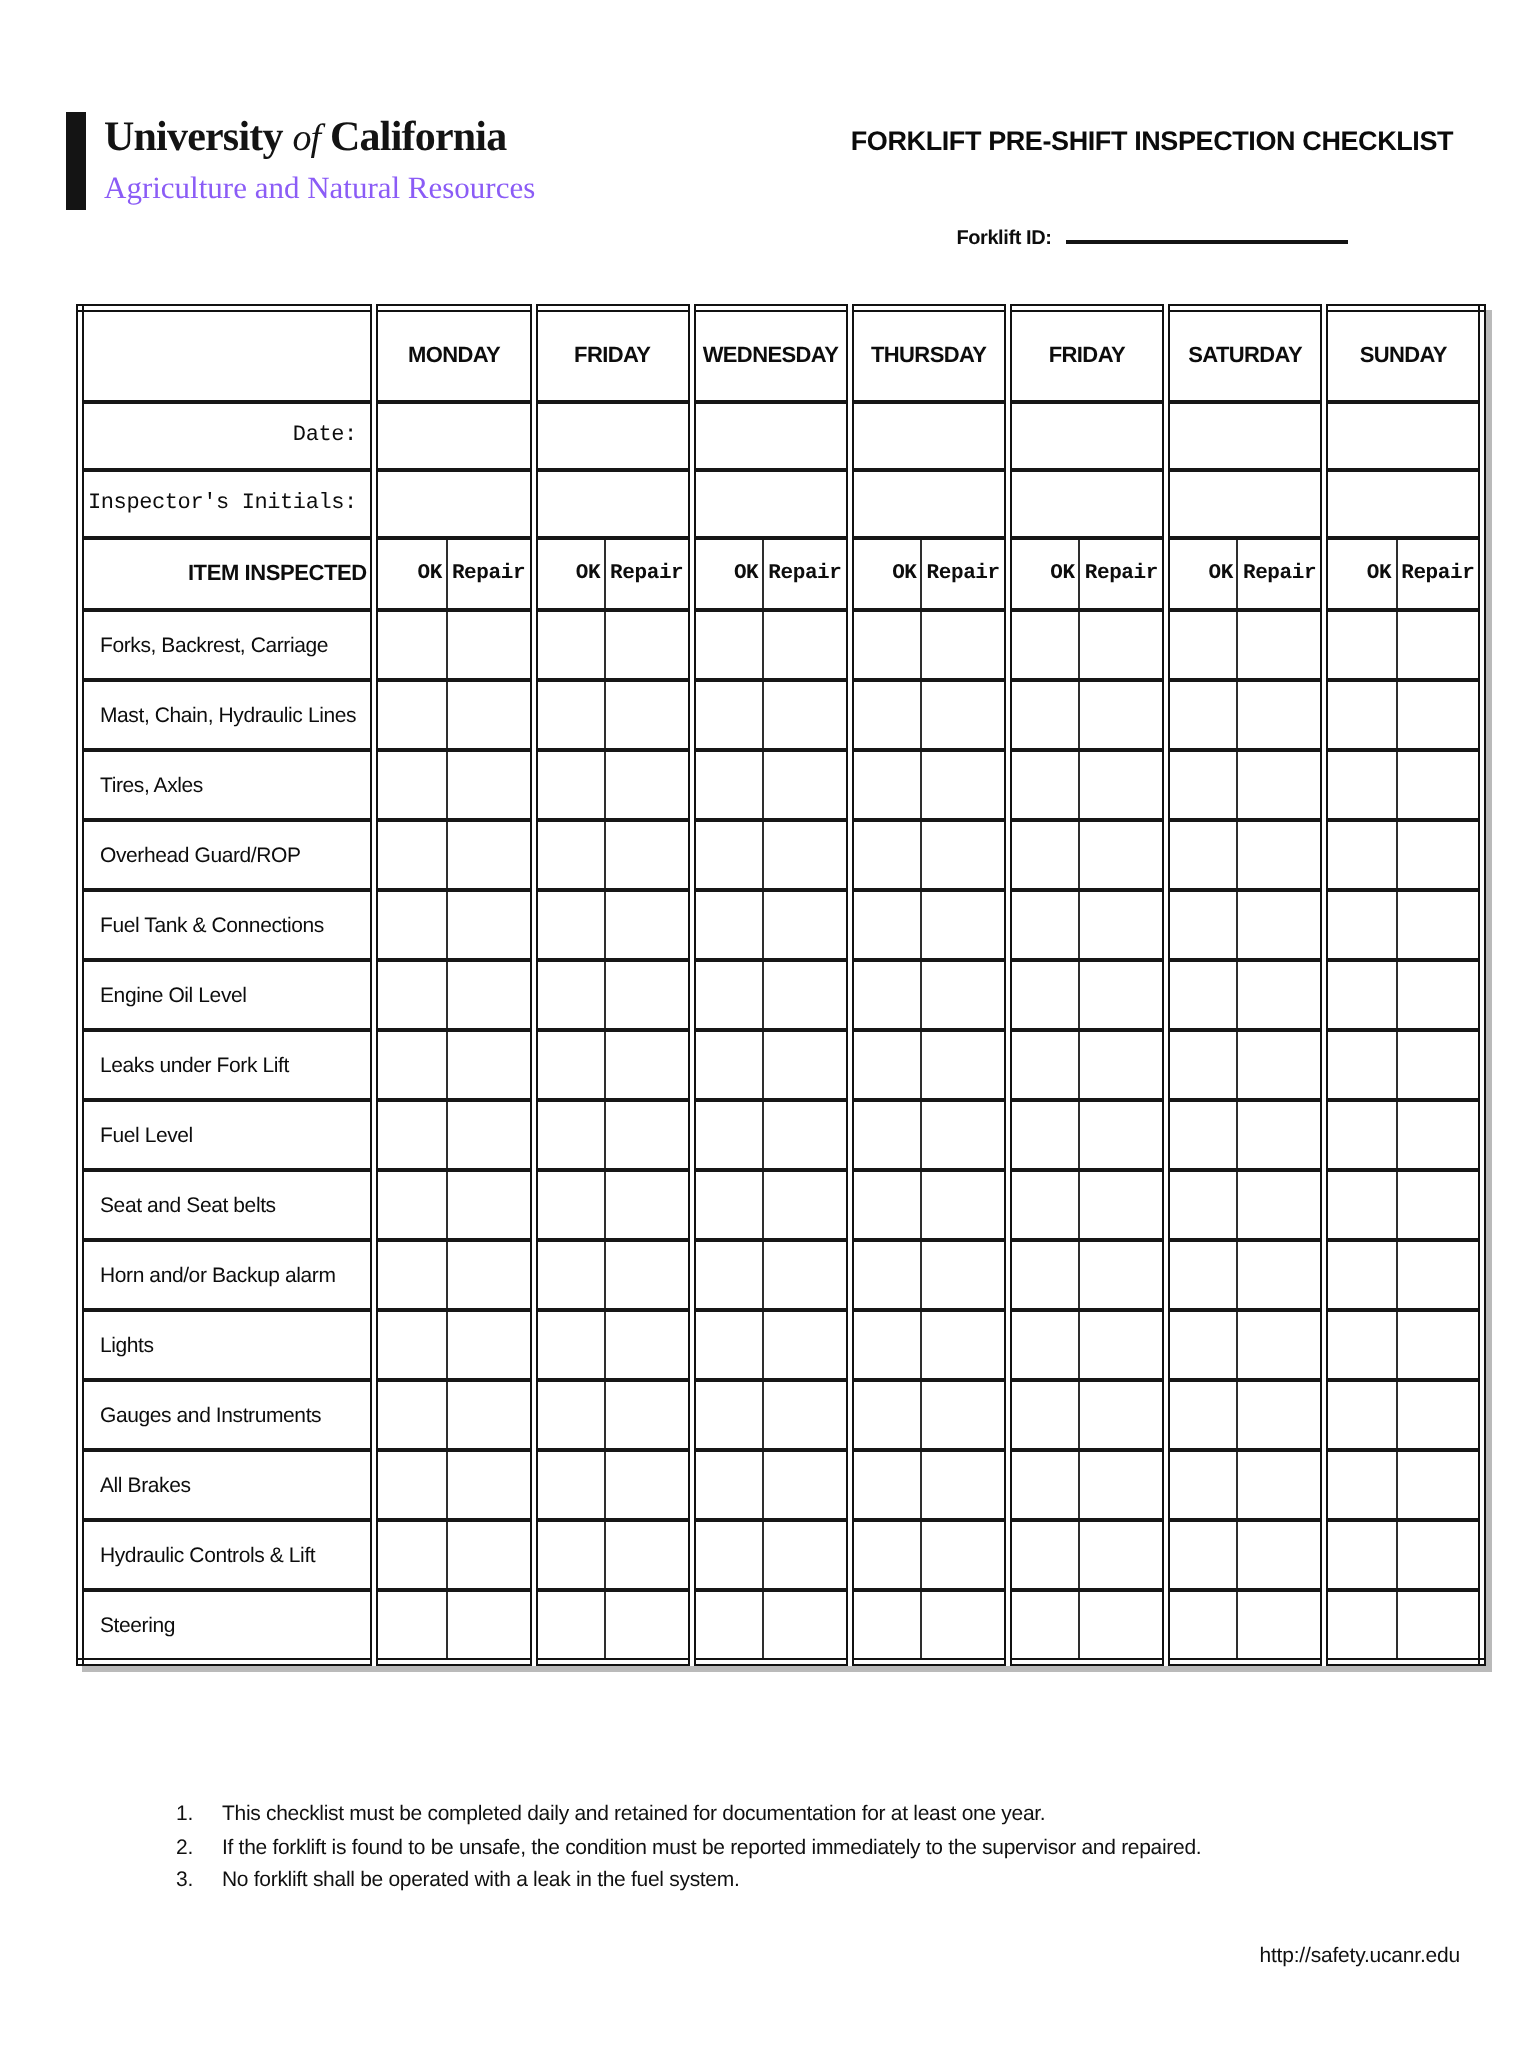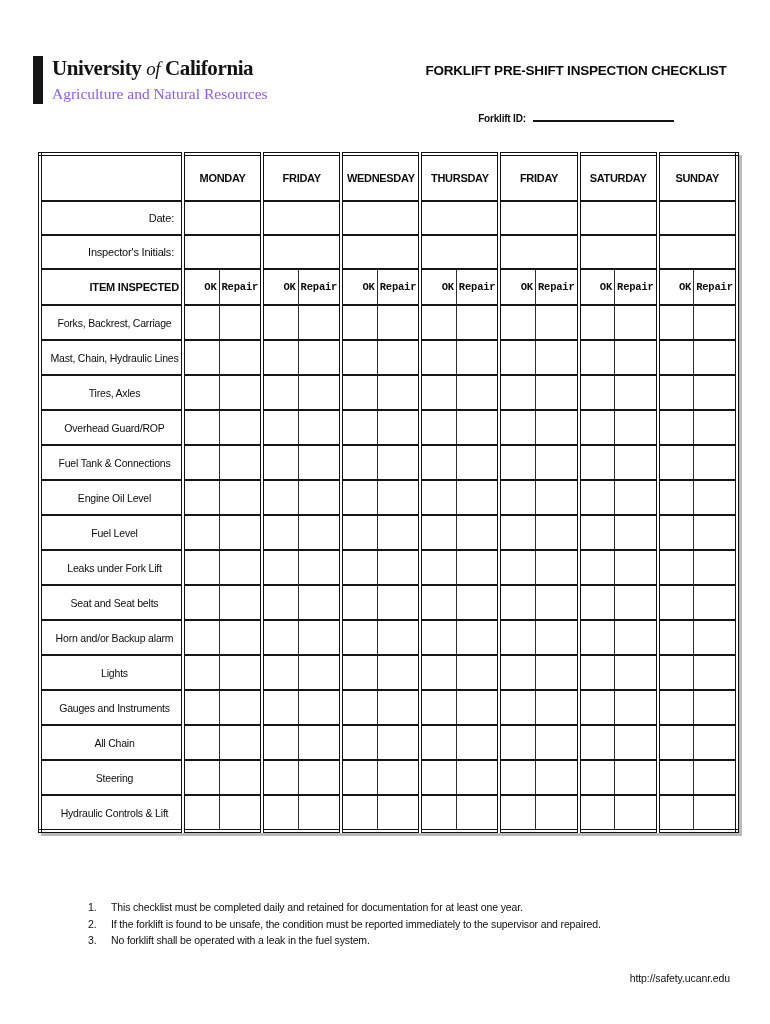--- a/index.html
+++ b/index.html
@@ -58,27 +58,27 @@
     border-top:2px solid #161616;
     border-bottom:2px solid #161616;
     padding:0 2px;
     font-size:11px;
     overflow:hidden;
     white-space:nowrap;
   }
   .checklist td.g { border-left:4px double #111; }
 
   .r-days td   { height:44px; font-weight:bold; text-align:center; letter-spacing:-0.3px; font-size:11px; }
-  .r-date td, .r-insp td { height:32px; }
+  .r-date td, .r-insp td { height:32px;font-family:Liberation Mono, monospace; }
   .r-itemhdr td { height:34px; font-weight:bold; text-align:right; letter-spacing:-0.2px; }
   .r-itemhdr td.subhdr { font-size:10.5px;font-family:Liberation Mono, monospace; }
   .r-item td { height:33px; }
 
   td.lbl-right { text-align:right; padding-right:7px; font-size:11px; letter-spacing:-0.2px; }
-  td.lbl-item  { text-align:center; padding-left:8px; font-size:10.5px; letter-spacing:-0.2px;margin-top:10px; }
+  td.lbl-item  { text-align:left; padding-left:8px; font-size:10.5px; letter-spacing:-0.2px;margin-top:10px; }
 
   
   .notes { position:absolute; left:88px; top:899px; }
   .note { display:flex; font-size:10.5px; line-height:16.5px; letter-spacing:-0.15px; color:#101010; }
   .note-num { width:14px; margin-right:9px; text-align:left; }
 
   
   .footer-url {
     position:absolute; right:40px; top:972px;
     font-size:10.5px; letter-spacing:-0.1px; color:#101010;margin-left:46px;
@@ -273,54 +273,54 @@
         <td class="g"></td>
         <td></td>
         <td class="g"></td>
         <td></td>
         <td class="g"></td>
         <td></td>
         <td class="g"></td>
         <td></td>
       </tr>
         <tr class="r-item">
+        <td class="lbl-item">Leaks under Fork Lift</td>
+        <td class="g"></td>
+        <td></td>
+        <td class="g"></td>
+        <td></td>
+        <td class="g"></td>
+        <td></td>
+        <td class="g"></td>
+        <td></td>
+        <td class="g"></td>
+        <td></td>
+        <td class="g"></td>
+        <td></td>
+        <td class="g"></td>
+        <td></td>
+      </tr>
+        <tr class="r-item">
         <td class="lbl-item">Fuel Level</td>
         <td class="g"></td>
         <td></td>
         <td class="g"></td>
         <td></td>
         <td class="g"></td>
         <td></td>
         <td class="g"></td>
         <td></td>
         <td class="g"></td>
         <td></td>
         <td class="g"></td>
         <td></td>
         <td class="g"></td>
         <td></td>
       </tr>
         <tr class="r-item">
-        <td class="lbl-item">Leaks under Fork Lift</td>
-        <td class="g"></td>
-        <td></td>
-        <td class="g"></td>
-        <td></td>
-        <td class="g"></td>
-        <td></td>
-        <td class="g"></td>
-        <td></td>
-        <td class="g"></td>
-        <td></td>
-        <td class="g"></td>
-        <td></td>
-        <td class="g"></td>
-        <td></td>
-      </tr>
-        <tr class="r-item">
         <td class="lbl-item">Seat and Seat belts</td>
         <td class="g"></td>
         <td></td>
         <td class="g"></td>
         <td></td>
         <td class="g"></td>
         <td></td>
         <td class="g"></td>
         <td></td>
         <td class="g"></td>
@@ -375,55 +375,55 @@
         <td class="g"></td>
         <td></td>
         <td class="g"></td>
         <td></td>
         <td class="g"></td>
         <td></td>
         <td class="g"></td>
         <td></td>
       </tr>
         <tr class="r-item">
-        <td class="lbl-item">All Chain</td>
+        <td class="lbl-item">All Brakes</td>
+        <td class="g"></td>
+        <td></td>
+        <td class="g"></td>
+        <td></td>
+        <td class="g"></td>
+        <td></td>
+        <td class="g"></td>
+        <td></td>
+        <td class="g"></td>
+        <td></td>
+        <td class="g"></td>
+        <td></td>
+        <td class="g"></td>
+        <td></td>
+      </tr>
+        <tr class="r-item">
+        <td class="lbl-item">Hydraulic Controls &amp; Lift</td>
         <td class="g"></td>
         <td></td>
         <td class="g"></td>
         <td></td>
         <td class="g"></td>
         <td></td>
         <td class="g"></td>
         <td></td>
         <td class="g"></td>
         <td></td>
         <td class="g"></td>
         <td></td>
         <td class="g"></td>
         <td></td>
       </tr>
         <tr class="r-item">
         <td class="lbl-item">Steering</td>
-        <td class="g"></td>
-        <td></td>
-        <td class="g"></td>
-        <td></td>
-        <td class="g"></td>
-        <td></td>
-        <td class="g"></td>
-        <td></td>
-        <td class="g"></td>
-        <td></td>
-        <td class="g"></td>
-        <td></td>
-        <td class="g"></td>
-        <td></td>
-      </tr>
-        <tr class="r-item">
-        <td class="lbl-item">Hydraulic Controls &amp; Lift</td>
         <td class="g"></td>
         <td></td>
         <td class="g"></td>
         <td></td>
         <td class="g"></td>
         <td></td>
         <td class="g"></td>
         <td></td>
         <td class="g"></td>
         <td></td>

